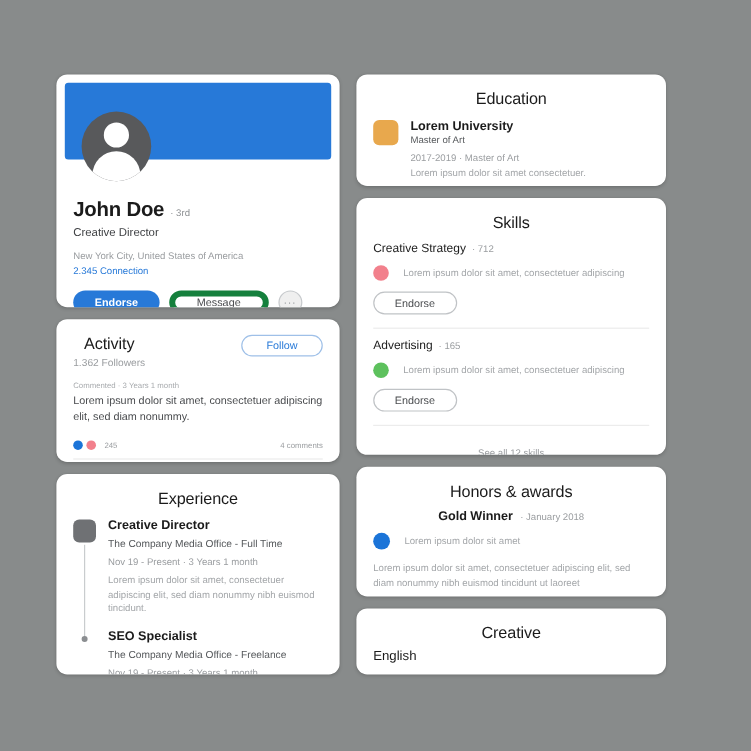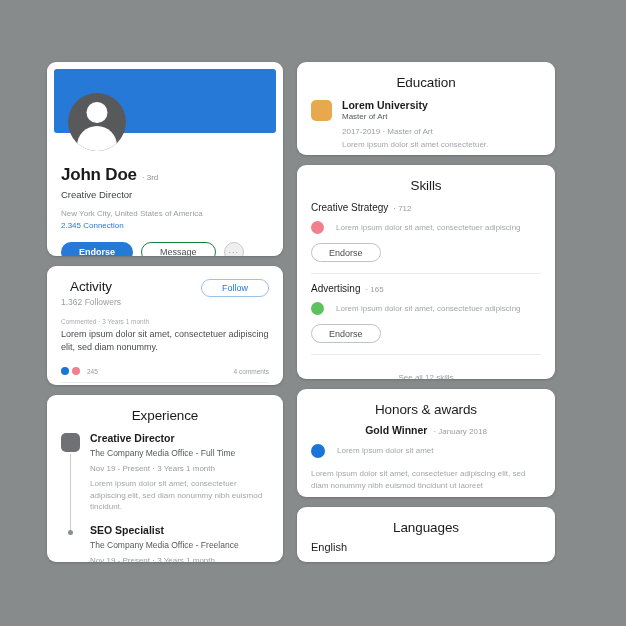--- a/index.html
+++ b/index.html
@@ -82,21 +82,21 @@
     border-radius: 14px;
     font-size: 9px;
     height: 20px;
     display: inline-flex;
     align-items: center;
     justify-content: center;
     cursor: pointer;
     white-space: nowrap;
   }
   .btn-primary { background: #2779d8; color: #fff; font-weight: bold; padding: 0 18px; border: none; }
-  .btn-outline { background: #fff; color: #4a4c4f; border: 1px solid #15803d; padding: 0 18px; }
+  .btn-outline { background: #fff; color: #4a4c4f; border: 5px solid #15803d; padding: 0 18px; }
   .btn-dots {
     width: 20px; height: 20px; padding: 0;
     border-radius: 50%;
     border: 1px solid #c6c9cc;
     color: #9a9da0;
     font-size: 9px;
     letter-spacing: 0.5px;
   }
 
   
@@ -330,19 +330,19 @@
         <div class="honor-row">
           <span class="honor-dot"></span>
           <span class="honor-row-text">Lorem ipsum dolor sit amet</span>
         </div>
         <div class="honor-desc">Lorem ipsum dolor sit amet, consectetuer adipiscing elit, sed diam nonummy nibh euismod tincidunt ut laoreet</div>
       </div>
     </div>
 
     <div class="card">
       <div class="card-pad">
-        <div class="card-title">Languages</div>
+        <div class="card-title">Creative</div>
         <div class="lang-value">English</div>
       </div>
     </div>
 
   </div>
 </div>
 
 </body></html>

